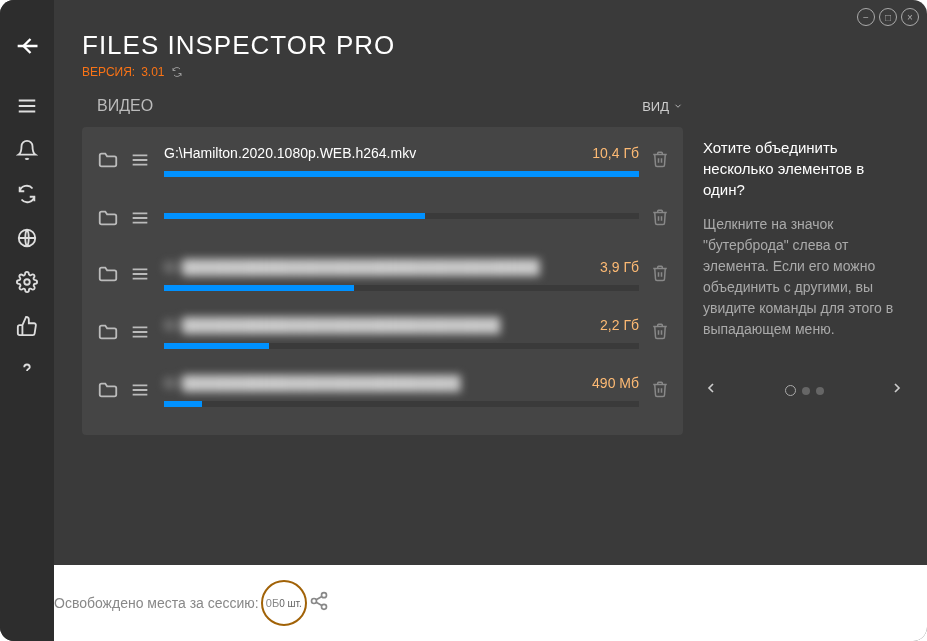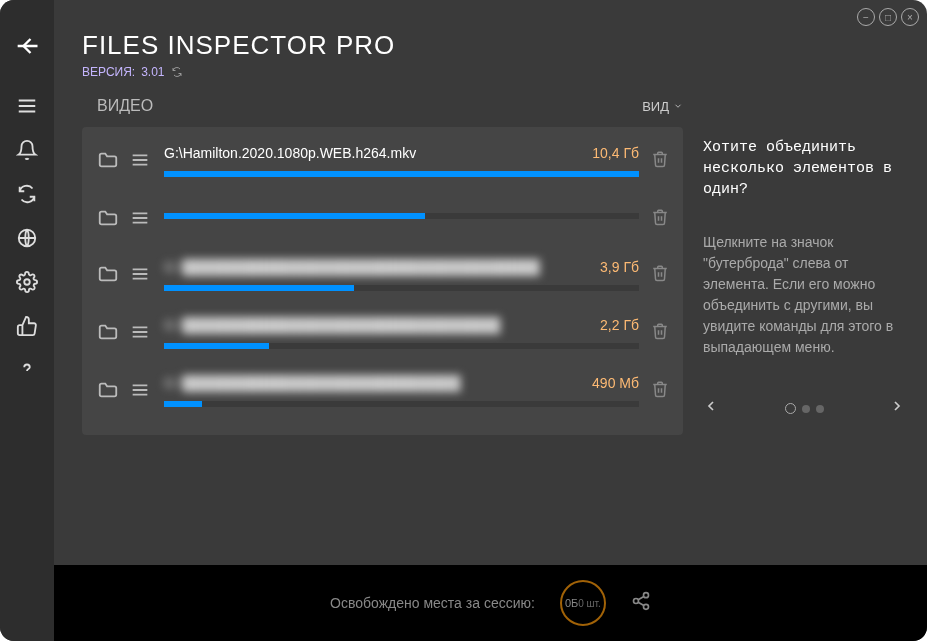--- a/index.html
+++ b/index.html
@@ -45,21 +45,21 @@
   display: flex; align-items: center; justify-content: center;
   color: #aaa; font-size: 10px; cursor: pointer;
 }
 .header {
   padding: 30px 13px 8px 28px;
 }
 .title {
   color: #fff; font-size: 26px; font-weight: 300; letter-spacing: 1px;
 }
 .version-line {
-  color: #c4b5fd; font-size: 12px; margin-top: 4px;
+  color: #f97316; font-size: 12px; margin-top: 4px;
   display: flex; align-items: center; gap: 6px;
 }
 .content-row {
   display: flex;
   flex: 1;
   padding: 0 14px 0 28px;
   gap: 12px;
   overflow: hidden;
 }
 .list-area {
@@ -110,37 +110,36 @@
 }
 .progress-track {
   position: absolute; left: 0; top: 0; height: 6px; background: #0091ff;
 }
 .tips {
   width: 218px;
   color: #bbb;
   padding: 50px 8px 0 8px;
   display: flex; flex-direction: column;
 }
-.tips-title { color: #fff; font-size: 15px; margin-bottom: 32px; line-height: 1.4; font-family: Liberation Mono, monospace; }
+.tips-title { color: #fff; font-size: 15px; margin-bottom: 14px; line-height: 1.4; }
 .tips-body { font-size: 14px; line-height: 1.5; color: #aaa; }
 .tips-nav {
   margin-top: 40px;
   display: flex; align-items: center; justify-content: space-between;
 }
 .chev { color: #ccc; cursor: pointer; font-size: 18px; }
 .dots { display: flex; gap: 6px; align-items: center; }
 .dot { width: 8px; height: 8px; border-radius: 50%; background: #666; }
 .dot.open { width: 11px; height: 11px; border: 1.5px solid #aaa; background: transparent; }
 .footer {
   height: 76px;
-  background: #000000;
+  background: #ffffff;
   display: flex;
   align-items: center;
-  justify-content: center;
-  gap: 25px;
+  gap: 2px;
 }
 .footer-label { color: #888; font-size: 14px; }
 .footer-circle {
   width: 46px; height: 46px; border: 2px solid #a16207; border-radius: 50%;
   display: flex; flex-direction: row; align-items: center; justify-content: center;
 }
 .footer-circle .sz { color: #888; font-size: 11px; }
 .footer-circle .ct { color: #666; font-size: 10px; }
 .share-ic { color: #888; cursor: pointer; }
 .share-ic svg { width: 20px; height: 20px; }

